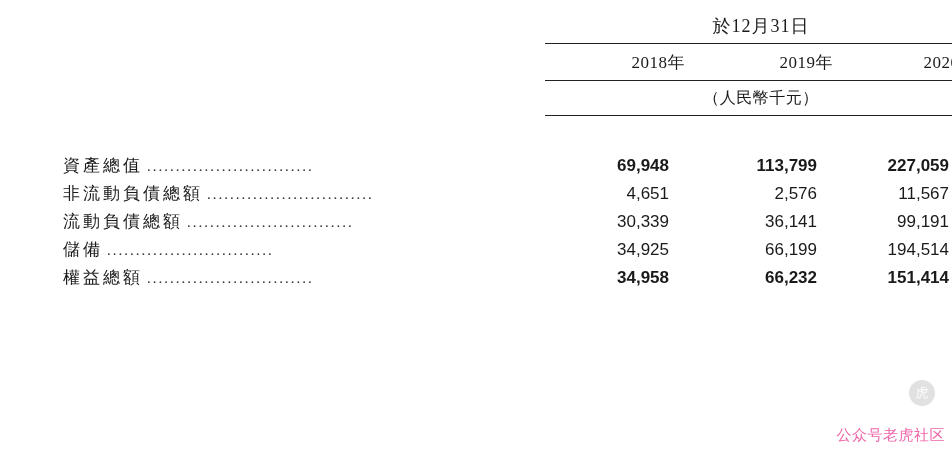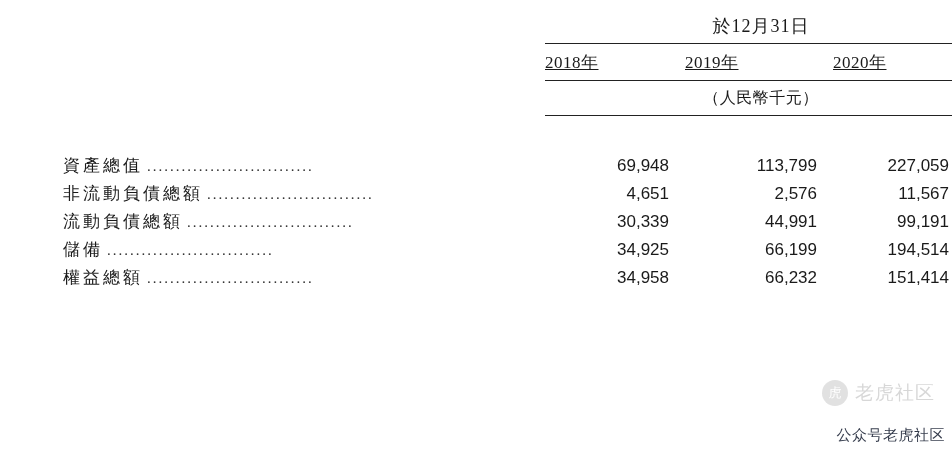--- a/index.html
+++ b/index.html
@@ -44,25 +44,24 @@
     vertical-align: bottom;
     text-align: center;
   }
   .hdr-top .date-head {
     font-size: 18px;
     letter-spacing: 1px;
     padding-bottom: 5px;
     border-bottom: 1.3px solid #222;
   }
   .hdr-years td {
-    text-align: left;
+    text-align: right;
     font-size: 17px;
     padding: 7px 0 6px 0;
     letter-spacing: 0.5px;
-    text-decoration: underline;
   }
   .hdr-years td.yr {
     border-bottom: 1.3px solid #222;
   }
   .hdr-unit td {
     text-align: center;
     font-size: 16px;
     padding: 7px 0 6px 0;
     letter-spacing: 0.5px;
   }
@@ -101,21 +100,21 @@
     font-size: 16.5px;
     white-space: nowrap;
   }
   td.num.last {
     padding-right: 28px !important;
   }
   tr.bold td {
     font-weight: normal;
   }
   tr.bold td.num {
-    font-weight: normal;
+    font-weight: bold;
   }
 
   
   .wm-logo {
     position: absolute;
     right: 34px;
     top: 380px;
     display: flex;
     align-items: center;
     gap: 7px;
@@ -138,21 +137,21 @@
     font-size: 19px;
     color: #b8b8b8;
     font-family: "Liberation Sans", "DejaVu Sans", sans-serif;
     letter-spacing: 1px;
   }
   .wm-bottom {
     position: absolute;
     right: 24px;
     bottom: 6px;
     font-size: 15px;
-    color: #0f172a;
+    color: #ec4899;
     font-family: Liberation Serif, serif;
     letter-spacing: 0.5px;
     opacity: 0.85;
     pointer-events: none;
   }
 </style>
 </head>
 <body>
 
 <div class="sheet">
@@ -192,37 +191,36 @@
         </tr>
         <tr class="data-row">
           <td class="label"><span class="lbl-text">非流動負債總額</span><span class="dots">.............................</span></td>
           <td class="num">4,651</td>
           <td class="num">2,576</td>
           <td class="num last">11,567</td>
         </tr>
         <tr class="data-row">
           <td class="label"><span class="lbl-text">流動負債總額</span><span class="dots">.............................</span></td>
           <td class="num">30,339</td>
-          <td class="num">44,991</td>
+          <td class="num">36,141</td>
           <td class="num last">99,191</td>
         </tr>
         <tr class="data-row">
           <td class="label"><span class="lbl-text">儲備</span><span class="dots">.............................</span></td>
           <td class="num">34,925</td>
           <td class="num">66,199</td>
           <td class="num last">194,514</td>
         </tr>
         <tr class="data-row bold">
           <td class="label"><span class="lbl-text">權益總額</span><span class="dots">.............................</span></td>
           <td class="num">34,958</td>
           <td class="num">66,232</td>
           <td class="num last">151,414</td>
         </tr>
       </tbody>
   </table>
 
   <div class="wm-logo">
     <span class="wm-circle">虎</span>
-    <span class="wm-text">老虎社区</span>
   </div>
   <div class="wm-bottom">公众号老虎社区</div>
 
 </div>
 
 </body></html>

